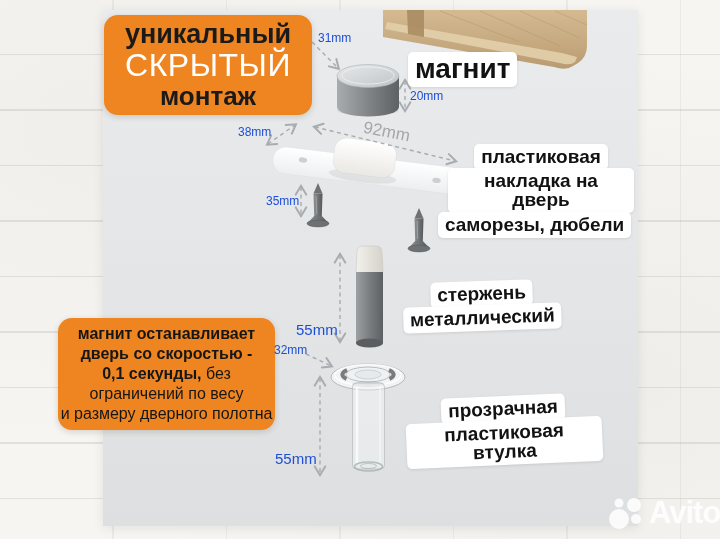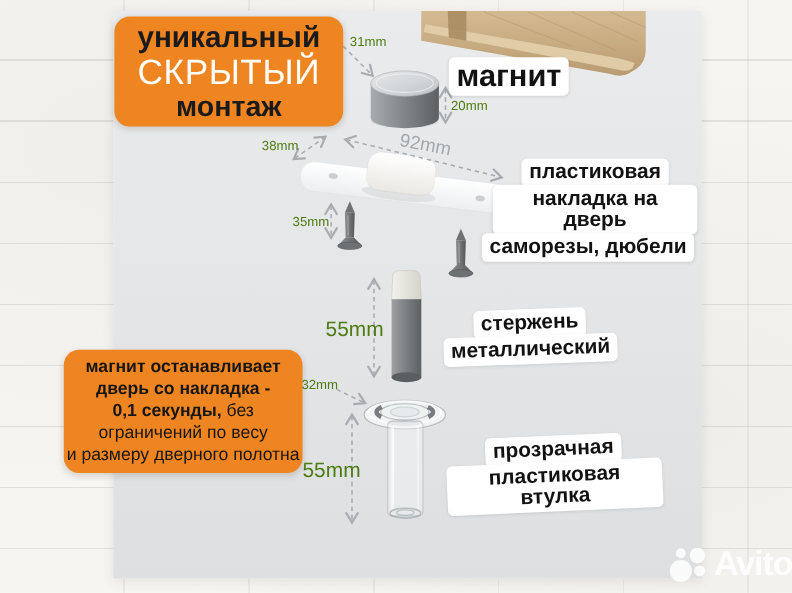--- a/index.html
+++ b/index.html
@@ -20,23 +20,23 @@
   
   .badge{position:absolute;background:#ef8520;border-radius:14px;display:flex;flex-direction:column;
     justify-content:center;align-items:center;text-align:center;box-shadow:0 2px 6px rgba(80,50,10,0.18);}
   .badge1{left:104px;top:15px;width:208px;height:100px;}
   .b1l1{font-size:27px;font-weight:bold;color:#1a1a1a;line-height:1.08;}
   .b1l2{font-size:32px;font-weight:normal;color:#ffffff;line-height:1.02;letter-spacing:0.5px;}
   .b1l3{font-size:26px;font-weight:bold;color:#1a1a1a;line-height:1.08;}
   .badge2{left:58px;top:318px;width:217px;height:112px;font-size:16px;color:#161616;line-height:1.24;font-weight:bold;padding:2px 0;box-sizing:border-box;}
   .badge2 .reg{font-weight:normal;}
   
-  .dim{position:absolute;color:#4d7c0f;font-size:12px;white-space:nowrap;}
+  .dim{position:absolute;color:#1d4ed8;font-size:12px;white-space:nowrap;}
   .dim-92{font-size:17px;color:#a3a8ac;transform:rotate(11deg);}
-  .dim-55{font-size:19px;}
+  .dim-55{font-size:15px;margin-top:32px;}
   
   .lbl{position:absolute;text-align:center;font-weight:bold;color:#121212;font-size:19px;line-height:1;}
   .lbl .line{margin-top:-2px;}
   .lbl span{display:inline-block;background:#ffffff;padding:3px 7px 4px;border-radius:5px;box-shadow:0 1px 3px rgba(0,0,0,0.10);}
   .lbl-magnet{left:408px;top:54px;font-size:28px;}
   .lbl-plate{left:448px;top:146px;width:186px;}
   .lbl-screws{left:438px;top:214px;}
   .lbl-rod{left:394px;top:283px;width:176px;transform:rotate(-2deg);}
   .lbl-bushing{left:406px;top:398px;width:196px;transform:rotate(-2.5deg);}
   
@@ -163,21 +163,21 @@
   </svg>
 
   <div class="badge badge1">
     <div class="b1l1">уникальный</div>
     <div class="b1l2">СКРЫТЫЙ</div>
     <div class="b1l3">монтаж</div>
   </div>
 
   <div class="badge badge2">
     <div>магнит останавливает</div>
-    <div>дверь со накладка -</div>
+    <div>дверь со скоростью -</div>
     <div><span>0,1 секунды,</span>&nbsp;<span class="reg">без</span></div>
     <div class="reg">ограничений по весу</div>
     <div class="reg">и размеру дверного полотна</div>
   </div>
 
   <div class="dim" style="left:318px;top:31px;">31mm</div>
   <div class="dim" style="left:410px;top:89px;">20mm</div>
   <div class="dim" style="left:238px;top:125px;">38mm</div>
   <div class="dim dim-92" style="left:363px;top:122px;">92mm</div>
   <div class="dim" style="left:266px;top:194px;">35mm</div>

